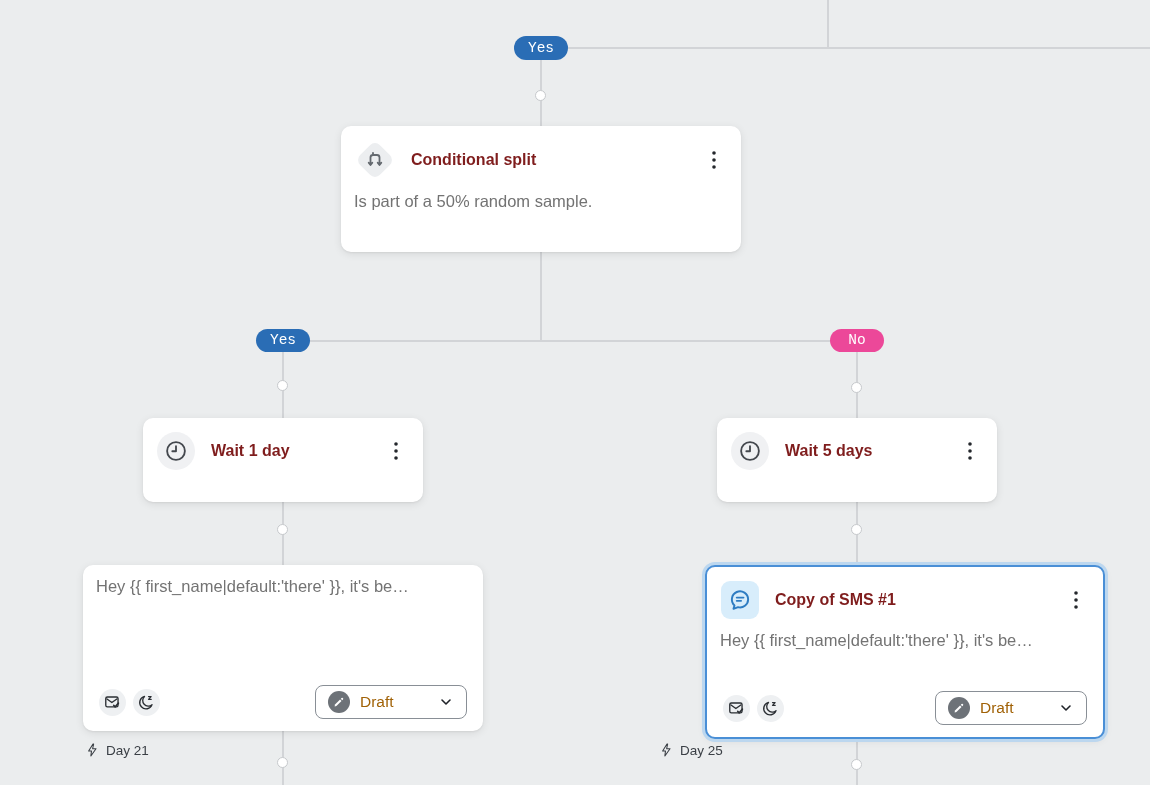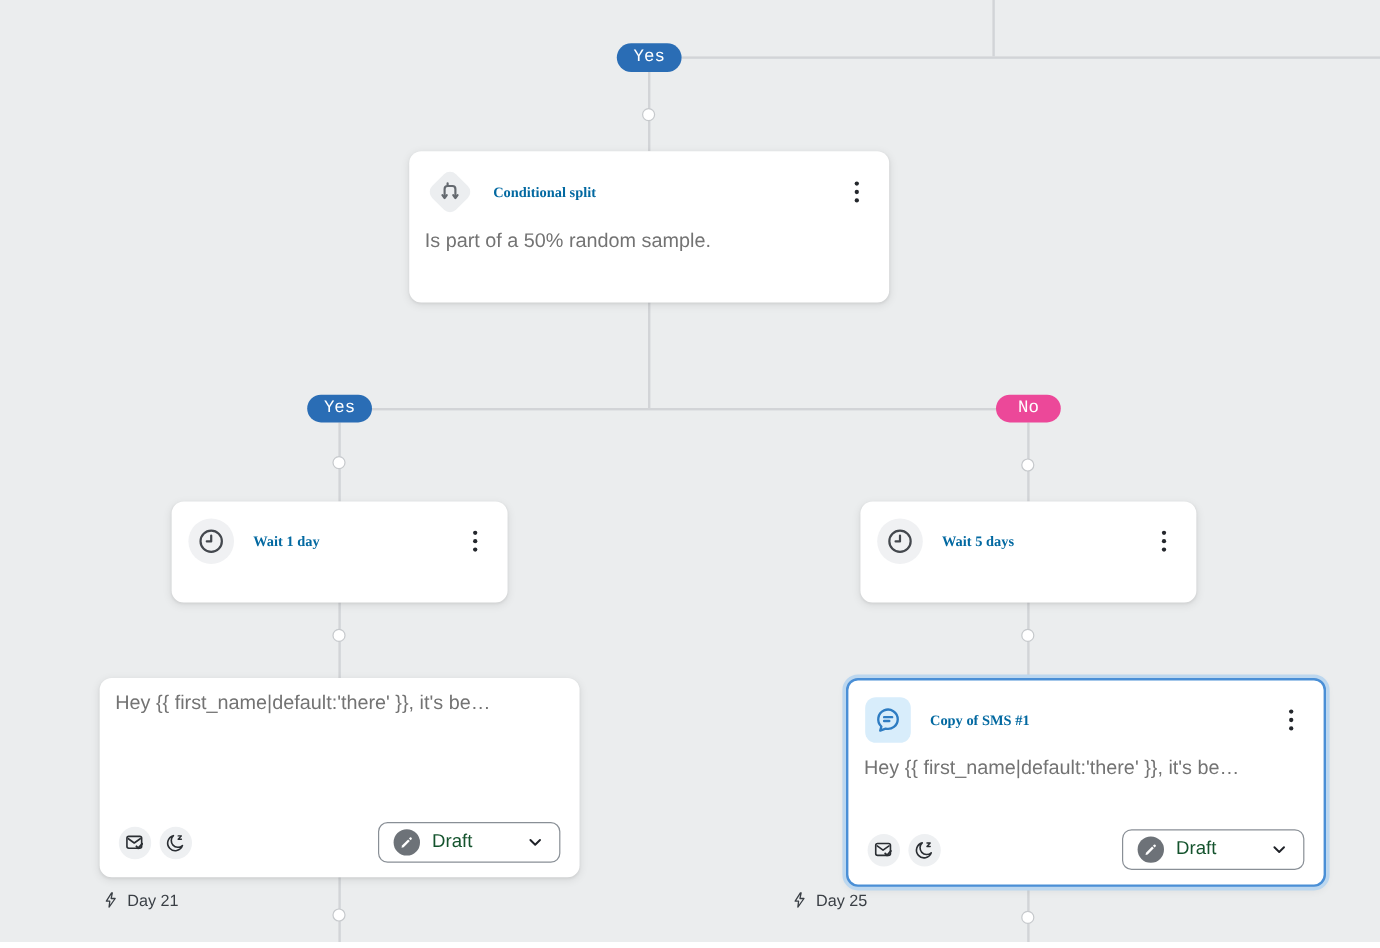--- a/index.html
+++ b/index.html
@@ -38,23 +38,22 @@
     box-shadow:0 1px 2px rgba(0,0,0,.06), 0 2px 8px rgba(0,0,0,.09);
   }
   .card.selected {
     border:2px solid #4a8fd6;
     box-shadow:0 0 0 3px #bcd7ef, 0 2px 8px rgba(0,0,0,.08);
   }
   .card-header {
     display:flex; align-items:center; padding:14px 16px 0 14px;
   }
   .card-title {
-    font-size:12px; font-weight:700; color:#0369a1; margin-left:16px; flex:1;
+    font-size:16px; font-weight:700; color:#7f1d1d; margin-left:16px; flex:1;
     white-space:nowrap;
-    font-family:Liberation Serif, serif;
   }
   .kebab {
     width:22px; height:24px; display:flex; align-items:center; justify-content:center;
     cursor:pointer; background:none; border:none;
   }
   .card-body {
     padding:12px 16px 0 13px; font-size:16.5px; color:#737373;
     white-space:nowrap; overflow:hidden;
   }
 
@@ -86,21 +85,21 @@
   .status-btn {
     margin-left:auto; width:152px; height:34px;
     display:flex; align-items:center; gap:10px; padding:0 12px;
     background:#ffffff; border:1px solid #898f96; border-radius:8px;
     cursor:pointer; font-family:inherit;
   }
   .status-pencil {
     width:22px; height:22px; border-radius:50%; background:#6d7278;
     display:flex; align-items:center; justify-content:center; flex:0 0 22px;
   }
-  .status-label { font-size:15.5px; color:#14532d; }
+  .status-label { font-size:15.5px; color:#a16207; }
   .status-btn .chev { margin-left:auto; display:flex; }
 
   
   .day-label {
     position:absolute; display:flex; align-items:center; gap:6px;
     font-size:13.5px; color:#3a3f45;
   }
 
   .bottom-strip { position:absolute; left:0; bottom:0; width:1150px; height:5px; background:#ffffff; }
 </style>

